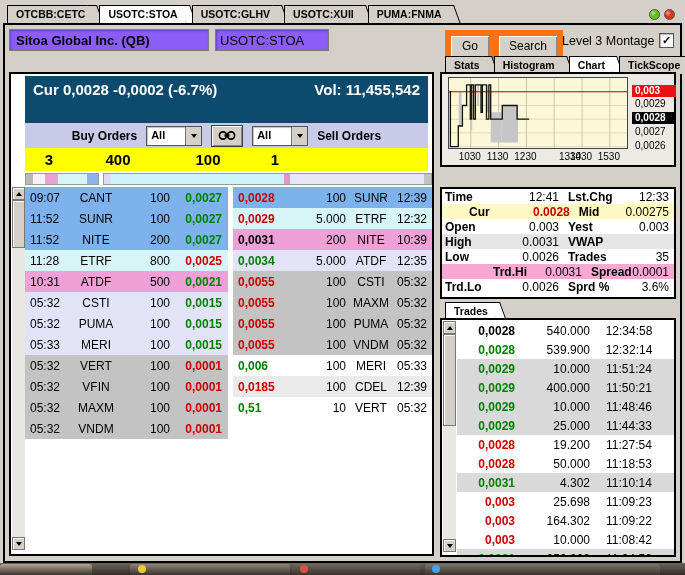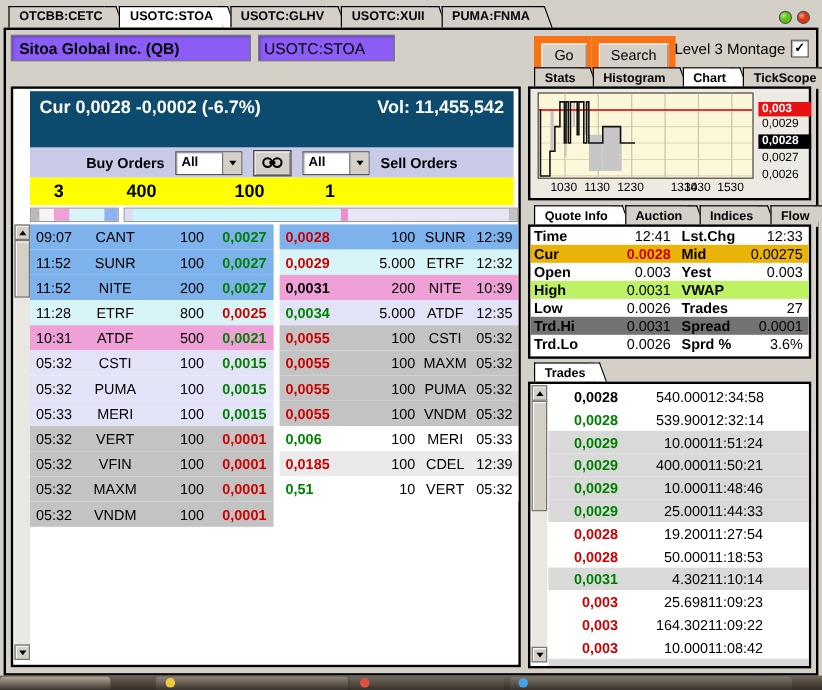--- a/index.html
+++ b/index.html
@@ -84,21 +84,21 @@
   .qrow .l1{width:52px;font-weight:bold;padding-left:3px;} .qrow .v1{width:62px;text-align:right;}
   .qrow .l2{width:62px;font-weight:bold;padding-left:9px;box-sizing:border-box;} .qrow .v2{flex:1;text-align:right;padding-right:5px;}
   .qrow .v1.cur{color:#cc0000;font-weight:bold;}
 
   #trades-tab-row{left:440px;top:277px;}
   #trades-panel{position:absolute;left:435px;top:293px;width:232px;height:235px;border:2px solid #000;background:#fff;overflow:hidden;}
   #trades-scrollbar{left:1px;top:1px;height:231px;}
   #trades-rows{position:absolute;left:15px;top:1px;right:0;}
   .trow{height:19px;display:flex;align-items:center;font-size:12px;}
   .trow .p{width:58px;text-align:right;font-weight:bold;} .trow .s{width:75px;text-align:right;}
-  .trow .t{flex:1;text-align:left;padding-right:6px;}
+  .trow .t{flex:1;text-align:center;padding-right:6px;}
 
   #taskbar{position:absolute;left:0;top:563px;width:685px;height:12px;background:linear-gradient(#6e6459,#332d26);}
   .tb-seg{position:absolute;top:1px;height:11px;border-radius:3px 3px 0 0;}
   .tb-ico{position:absolute;top:2px;width:8px;height:8px;border-radius:50%;}
 </style>
 </head>
 <body>
 
 <div id="app">
 
@@ -371,58 +371,52 @@
       <div id="xlabels">
           <div class="xlab" style="left: 12.7865px;">1030</div>
           <div class="xlab" style="left: 40.599px;">1130</div>
           <div class="xlab" style="left: 68.4115px;">1230</div>
           <div class="xlab" style="left: 113px;">1330</div>
           <div class="xlab" style="left: 124.036px;">1430</div>
           <div class="xlab" style="left: 151.849px;">1530</div>
         </div>
     </div>
 
-    <div id="quote-tabs" class="tabs">
-        <div class="tab active"><span>Quote Info</span></div>
-        <div class="tab"><span>Auction</span></div>
-        <div class="tab"><span>Indices</span></div>
-        <div class="tab"><span>Flow</span></div>
-      </div>
     <div id="quote-panel">
         <div class="qrow">
           <span class="l1">Time</span>
           <span class="v1">12:41</span>
           <span class="l2">Lst.Chg</span>
           <span class="v2">12:33</span>
         </div>
-        <div class="qrow" style="background: #eab308;">
+        <div class="qrow" style="background: #fef9c3; padding-left: 24px;">
           <span class="l1">Cur</span>
           <span class="v1 cur">0.0028</span>
           <span class="l2">Mid</span>
           <span class="v2">0.00275</span>
         </div>
         <div class="qrow">
           <span class="l1">Open</span>
           <span class="v1">0.003</span>
           <span class="l2">Yest</span>
           <span class="v2">0.003</span>
         </div>
-        <div class="qrow" style="background: #bef264;">
+        <div class="qrow" style="background: #e5e5e5;">
           <span class="l1">High</span>
           <span class="v1">0.0031</span>
           <span class="l2">VWAP</span>
           <span class="v2"></span>
         </div>
         <div class="qrow">
           <span class="l1">Low</span>
           <span class="v1">0.0026</span>
           <span class="l2">Trades</span>
-          <span class="v2">27</span>
-        </div>
-        <div class="qrow" style="background: #737373;">
+          <span class="v2">35</span>
+        </div>
+        <div class="qrow" style="background: #f9a8d4; padding-left: 48px;">
           <span class="l1">Trd.Hi</span>
           <span class="v1">0.0031</span>
           <span class="l2">Spread</span>
           <span class="v2">0.0001</span>
         </div>
         <div class="qrow">
           <span class="l1">Trd.Lo</span>
           <span class="v1">0.0026</span>
           <span class="l2">Sprd %</span>
           <span class="v2">3.6%</span>

